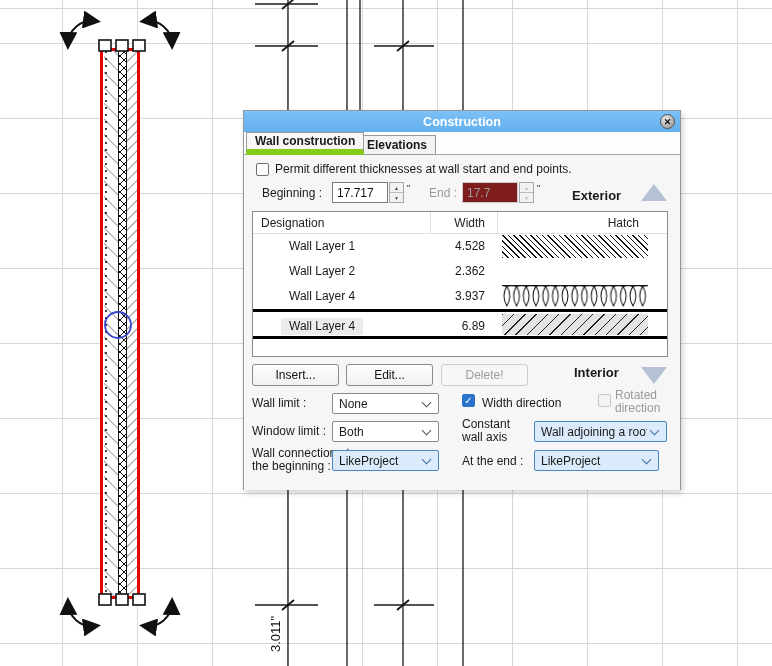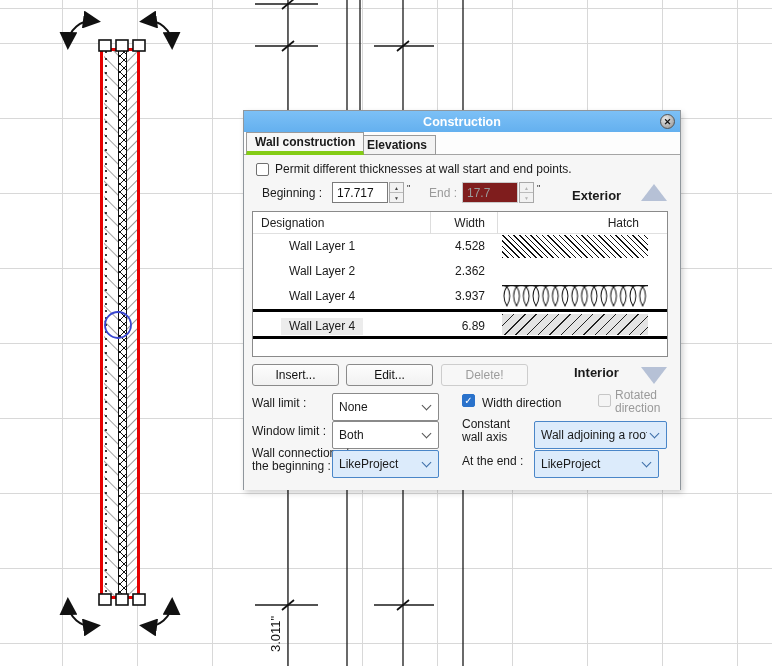--- a/index.html
+++ b/index.html
@@ -24,21 +24,21 @@
   }
   .titlebar{position:relative;height:21px;background:linear-gradient(#7cc0f6,#64b0ef);
     display:flex;align-items:center;justify-content:center;}
   .titlebar .title{color:#fff;font-weight:bold;font-size:12.5px;}
   .close-btn{position:absolute;right:5px;top:3px;width:15px;height:15px;border-radius:50%;
     background:radial-gradient(circle at 35% 30%,#e9e9e9,#8f8f8f);border:1px solid #555;
     display:flex;align-items:center;justify-content:center;font-size:9px;font-weight:bold;color:#111;cursor:pointer;}
   .tabstrip{position:relative;height:23px;background:#fdfdfd;border-bottom:1px solid #a5a5a5;}
   .tab{position:absolute;font-weight:bold;background:#f7f7f7;border:1px solid #9a9a9a;
     padding:0 8px;display:flex;align-items:center;}
-  .tab.active{left:2px;top:0;height:23px;background:#f7f7f7;border-bottom:4px solid #84cc16;z-index:2;}
+  .tab.active{left:2px;top:0;height:23px;background:#f7f7f7;border-bottom:6px solid #84cc16;z-index:2;}
   .tab.inactive{left:114px;top:3px;height:20px;font-weight:bold;background:#f3f3f3;}
   .content{position:relative;height:335px;background:#f6f6f6;}
 
   .chkrow{position:absolute;left:12px;top:7px;display:flex;align-items:center;gap:6px;}
   .cb{width:13px;height:13px;background:#fff;border:1px solid #707070;border-radius:2px;}
   .cb.checked{background:#2a72cb;border-color:#2a72cb;color:#fff;font-size:10px;line-height:12px;text-align:center;}
   .cb.disabled{border-color:#c6c6c6;background:#f4f4f4;}
 
   .num-row{position:absolute;left:0;top:27px;width:100%;height:22px;}
   .lbl{position:absolute;white-space:nowrap;}
@@ -75,21 +75,21 @@
   .hatch-dense{background:repeating-linear-gradient(45deg,#111 0,#111 1px,transparent 1px,transparent 4px);}
   .hatch-fwd{background:#e2e2e2 repeating-linear-gradient(135deg,#222 0,#222 1px,#e4e4e4 1px,#e4e4e4 8px);}
 
   
   .btn{position:absolute;height:22px;width:87px;border:1px solid #8a8a8a;border-radius:3px;
     background:linear-gradient(#fdfdfd,#f1f1f1);font-family:"Liberation Sans",sans-serif;
     font-size:12px;color:#111;text-align:center;line-height:20px;cursor:pointer;}
   .btn.disabled{border-color:#cdcdcd;color:#9c9c9c;background:#f7f7f7;cursor:default;}
 
   
-  .dd{position:absolute;height:28px;border:1px solid #8a8a8a;border-radius:2px;background:#fff;
+  .dd{position:absolute;height:21px;border:1px solid #8a8a8a;border-radius:2px;background:#fff;
     display:flex;align-items:center;padding:0 6px;cursor:pointer;}
   .dd .dtext{flex:1;white-space:nowrap;overflow:hidden;}
   .chev{width:7px;height:7px;border-right:1.5px solid #555;border-bottom:1.5px solid #555;
     transform:rotate(45deg);margin:-3px 2px 0 4px;flex:none;}
   .dd.blue{border-color:#4a86c8;background:#dcebfb;}
   .dd.blue .chev{border-color:#3d6ea8;}
   .small-multiline{line-height:13px;}
   .gray-text{color:#9a9a9a;}
 </style>
 </head>

